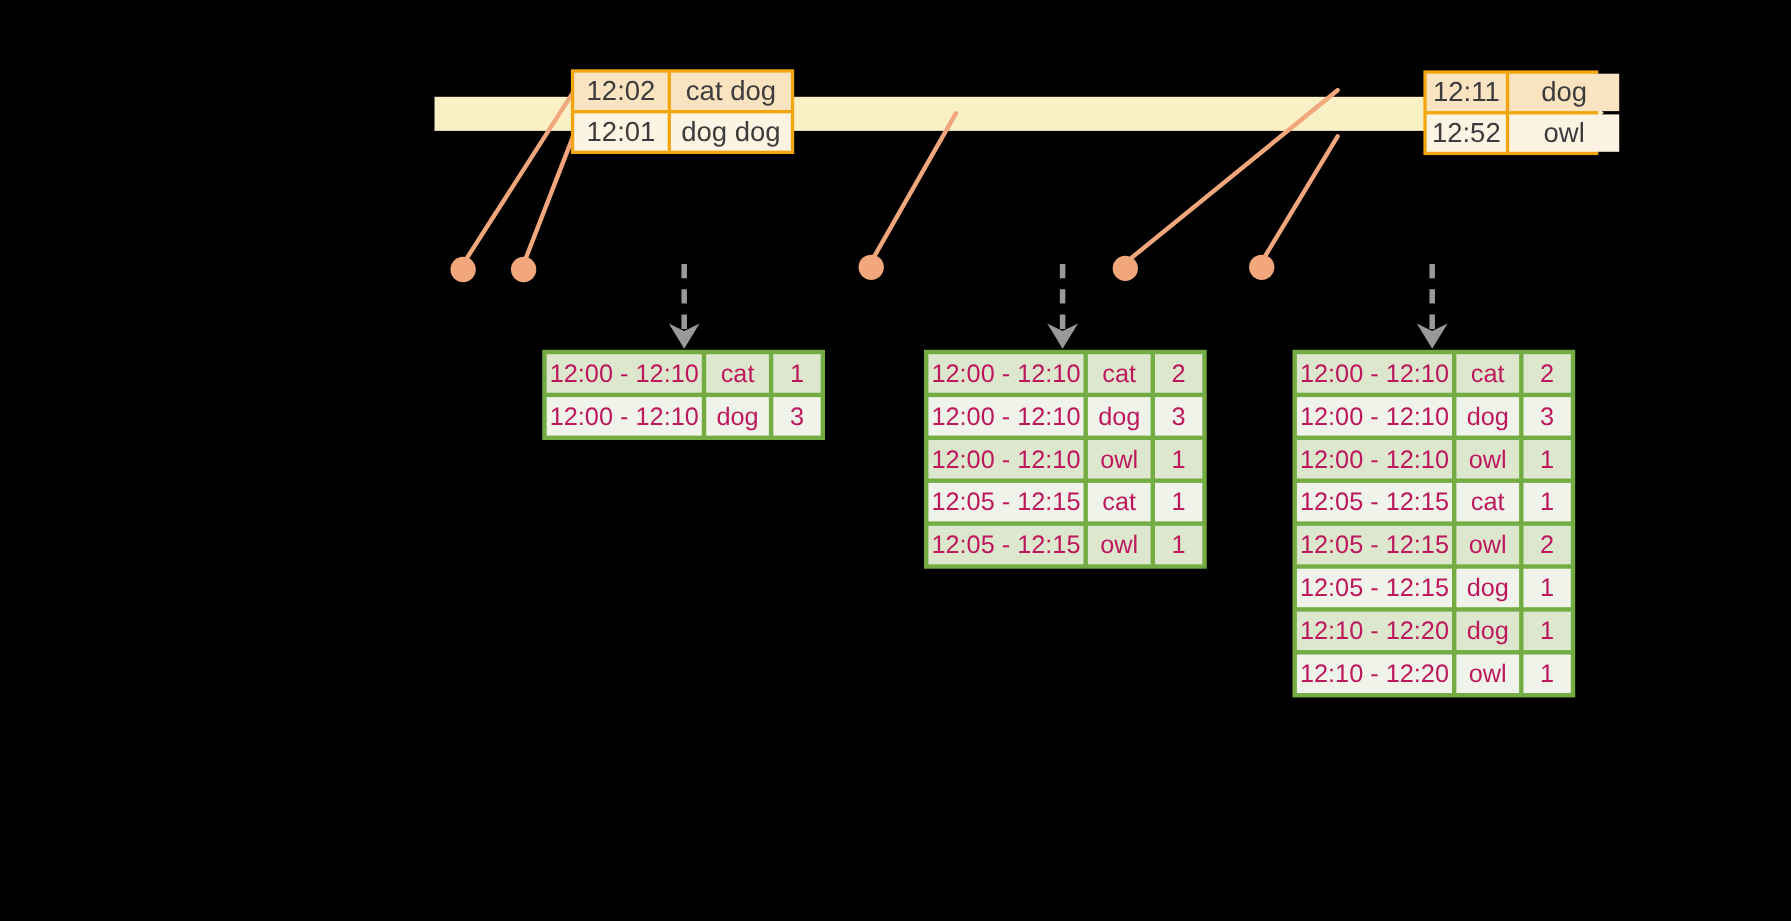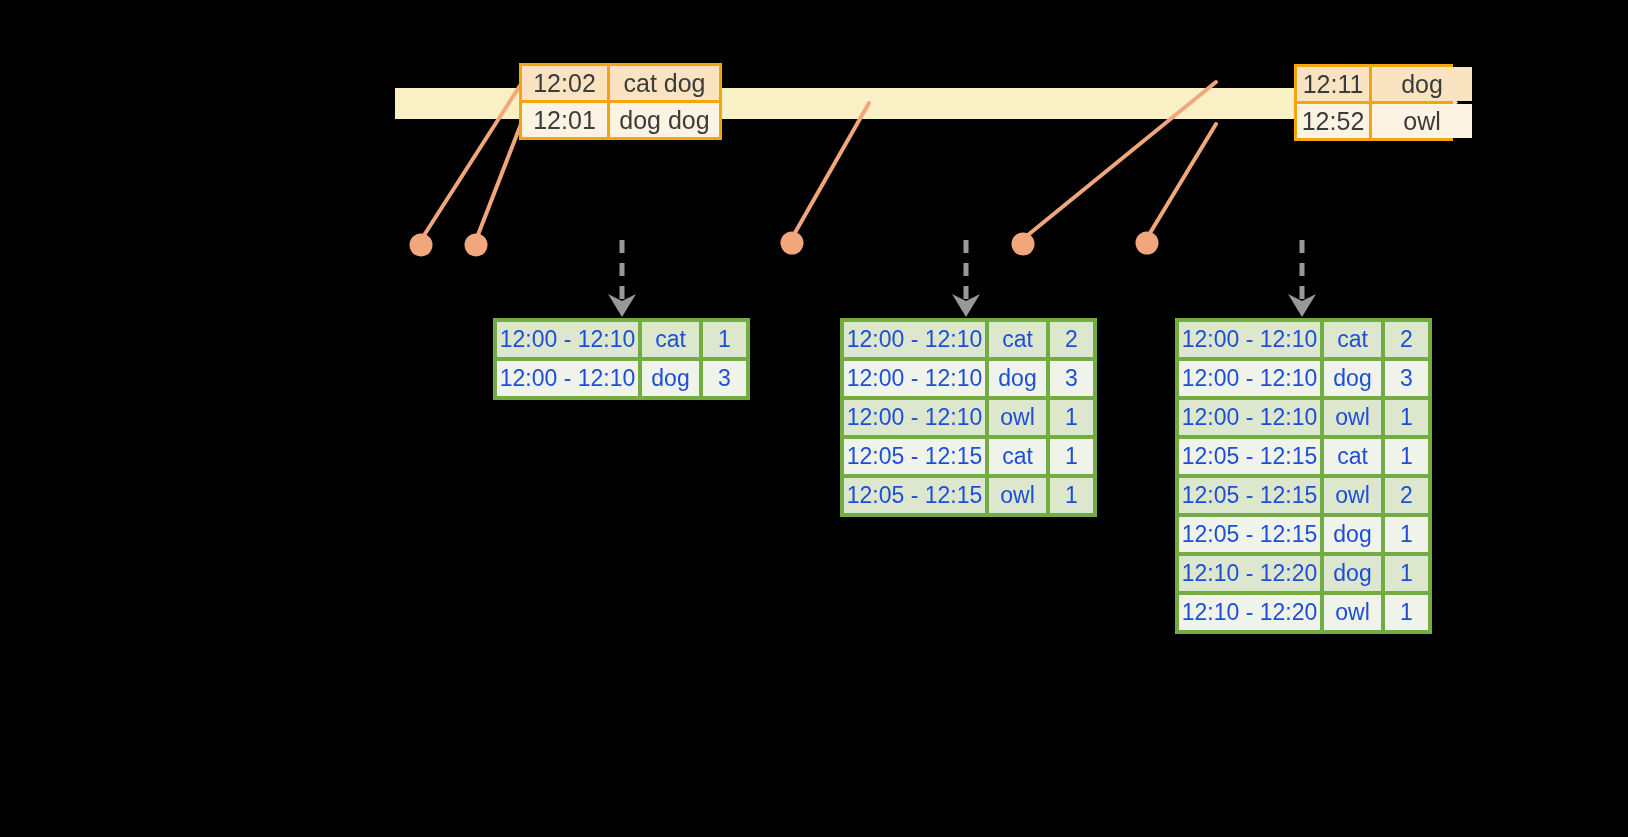--- a/index.html
+++ b/index.html
@@ -25,21 +25,21 @@
   #event-table-3 { left:1262px; top:64px; width:159px; grid-template-columns:72px 100px; grid-auto-rows:34px;margin-left:32px; }
 
   
   .result-table {
     position:absolute; display:grid; gap:4px; padding:4px;
     background:#74AC44; box-sizing:border-box;
     grid-template-columns:141px 57px 43px; grid-auto-rows:35px;
   }
   .result-table .cell {
     display:flex; align-items:center; justify-content:center;
-    font-size:23px; color:#1d4ed8; white-space:nowrap;
+    font-size:23px; color:#be185d; white-space:nowrap;
   }
   .res-dark  { background:#DCE7CE; }
   .res-light { background:#EFF3EA; }
   #result-table-1 { left:493px;  top:318px; width:257px; }
   #result-table-2 { left:840px;  top:318px; width:257px; }
   #result-table-3 { left:1175px; top:318px; width:257px; }
 </style>
 </head>
 <body>
 

